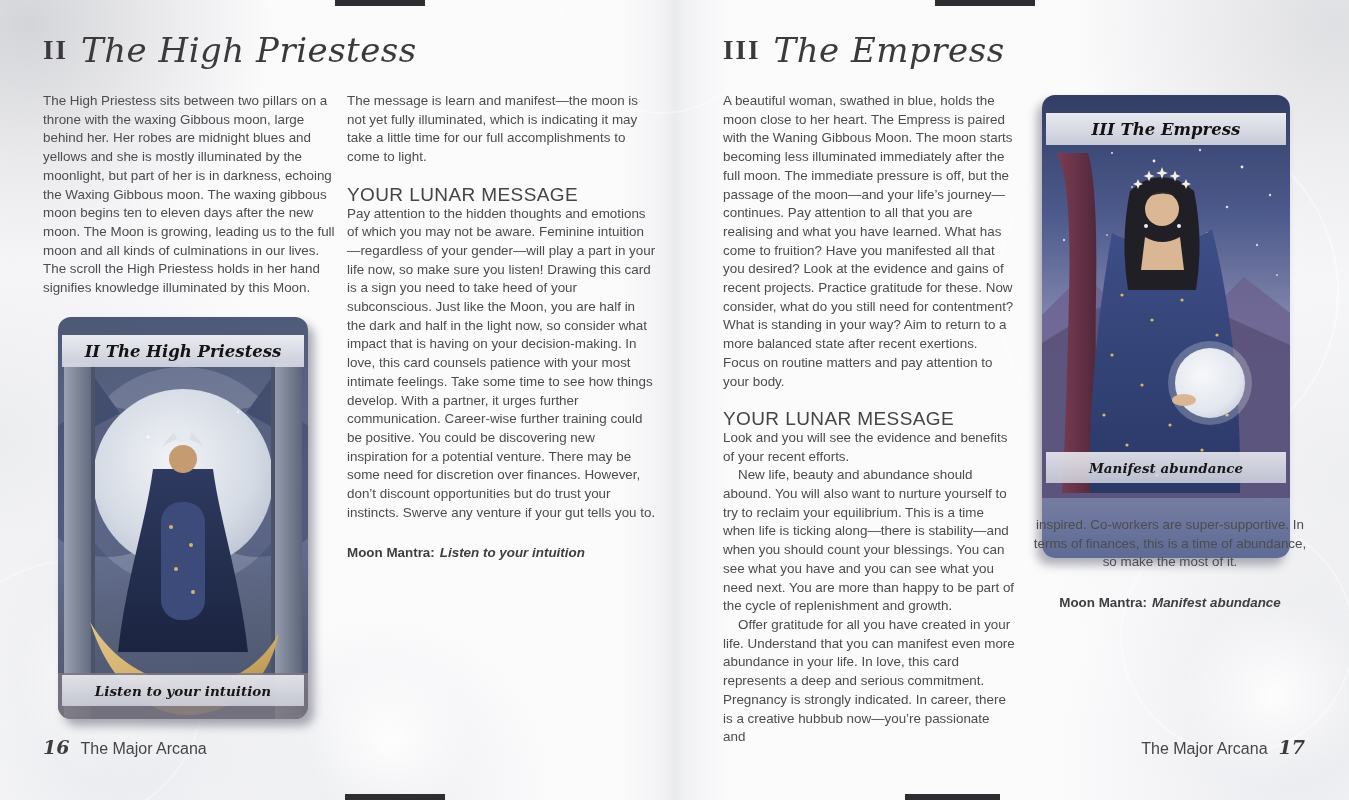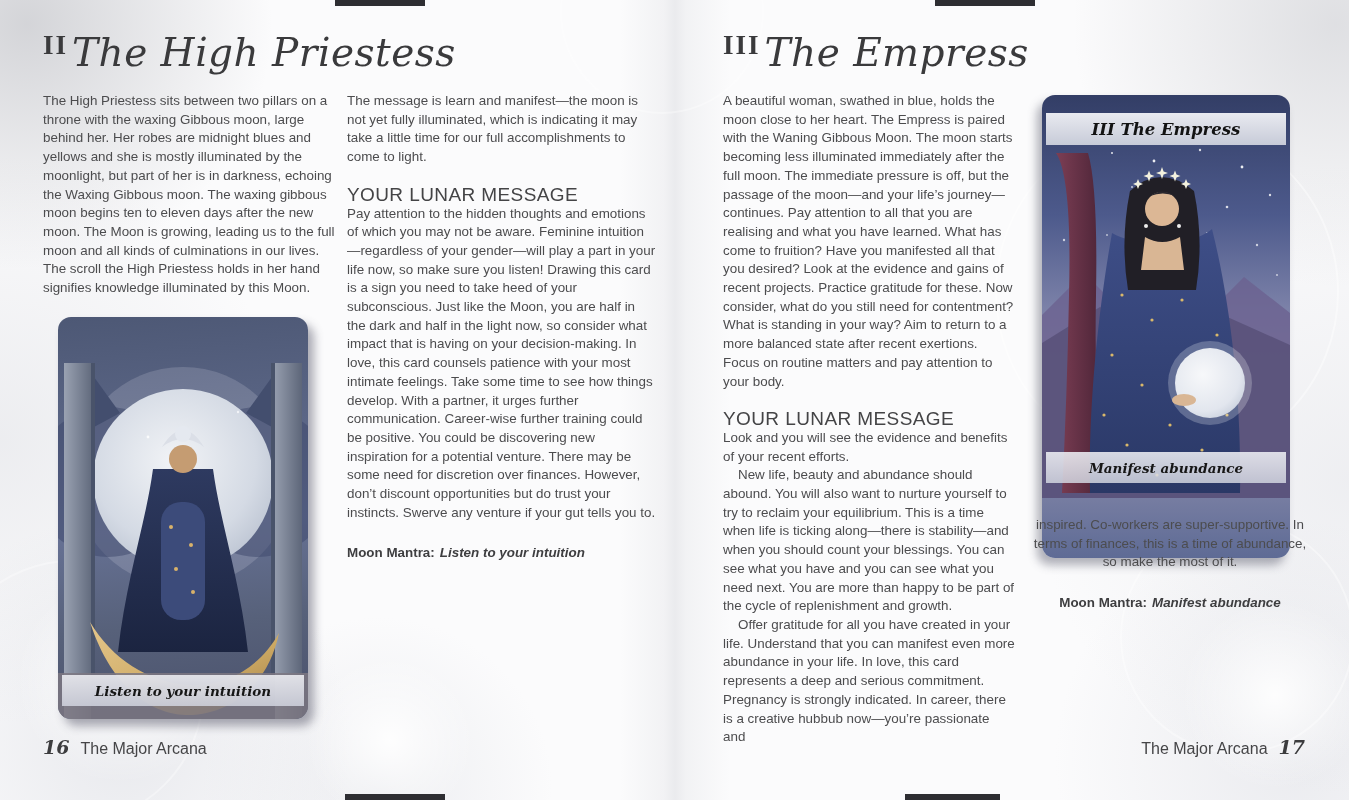--- a/index.html
+++ b/index.html
@@ -17,23 +17,23 @@
       #fbfbfc;
     color:#4b4b4d;
   }
   .gutter{position:absolute;left:50%;top:0;transform:translateX(-50%);width:110px;height:100%;
     background:linear-gradient(90deg, transparent, rgba(120,125,140,.07) 40%, rgba(120,125,140,.13) 50%, rgba(120,125,140,.07) 60%, transparent);}
   .ring{position:absolute;border:2px solid rgba(255,255,255,.85);border-radius:50%;}
   .blob{position:absolute;border-radius:50%;background:radial-gradient(circle, rgba(255,255,255,.9), rgba(240,240,244,0) 70%);}
   .edge-mark{position:absolute;background:#2e2e32;height:6px;}
 
   
-  .page-title{position:absolute;display:flex;align-items:flex-start;gap:4px;color:#3a3a3c;}
+  .page-title{position:absolute;display:flex;align-items:center;gap:13px;color:#3a3a3c;}
   .numeral{font-family:"Liberation Serif",serif;font-size:27px;letter-spacing:2px;font-weight:600;}
-  .script-title{font-family:"DejaVu Serif",serif;font-style:italic;font-size:39px;letter-spacing:0.5px;}
+  .script-title{font-family:"DejaVu Serif",serif;font-style:italic;font-size:34px;letter-spacing:0.5px;}
 
   
   .col{position:absolute;font-size:13.4px;line-height:18.7px;color:#4c4c4e;}
   .col p{margin:0;}
   .lunar-heading{margin-top:19px !important;letter-spacing:.4px;font-size:19px;color:#444446;}
   .mantra{margin-top:22px !important;font-weight:bold;color:#3e3e40;}
   .mantra .mantra-label{margin-right:5px;}
   .mantra .mantra-text{font-style:italic;}
   .indent{text-indent:15px;}
 
@@ -126,20 +126,21 @@
       <circle cx="113" cy="210" r="2" fill="#d8b26a"></circle>
         <circle cx="133" cy="228" r="2" fill="#d8b26a"></circle>
       <circle cx="118" cy="252" r="2" fill="#d8b26a"></circle>
         <circle cx="135" cy="275" r="2" fill="#d8b26a"></circle>
       <circle cx="125" cy="142" r="14" fill="#c59c72"></circle>
       <path d="M104,130 Q125,96 146,130 Q125,114 104,130" fill="#dbdfe7"></path>
       <circle cx="125" cy="117" r="8" fill="#e5e9f0"></circle>
       <path d="M32,305 C55,377 100,400 135,398 C182,394 212,360 221,316 C201,352 166,370 130,368 C90,365 54,342 32,305 Z" fill="url(#goldGrad)"></path>
       <rect x="0" y="356" width="250" height="46" fill="#7b7781" opacity=".85"></rect>
     </svg>
+    <div class="card-banner" style="top:18px;">II The High Priestess</div>
     <div class="card-caption" style="bottom:13px;">Listen to your intuition</div>
   </div>
 
   <div class="col" style="left:347px;top:92px;width:310px;">
     <p>The message is learn and manifest—the moon is not yet fully illuminated, which is indicating it may take a little time for our full accomplishments to come to light.</p>
     <p class="lunar-heading">YOUR LUNAR MESSAGE</p>
     <p>Pay attention to the hidden thoughts and emotions of which you may not be aware. Feminine intuition—regardless of your gender—will play a part in your life now, so make sure you listen! Drawing this card is a sign you need to take heed of your subconscious. Just like the Moon, you are half in the dark and half in the light now, so consider what impact that is having on your decision-making. In love, this card counsels patience with your most intimate feelings. Take some time to see how things develop. With a partner, it urges further communication. Career-wise further training could be positive. You could be discovering new inspiration for a potential venture. There may be some need for discretion over finances. However, don’t discount opportunities but do trust your instincts. Swerve any venture if your gut tells you to.</p>
     <p class="mantra">
       <span class="mantra-label">Moon Mantra:</span><span class="mantra-text">Listen to your intuition</span>
     </p>

